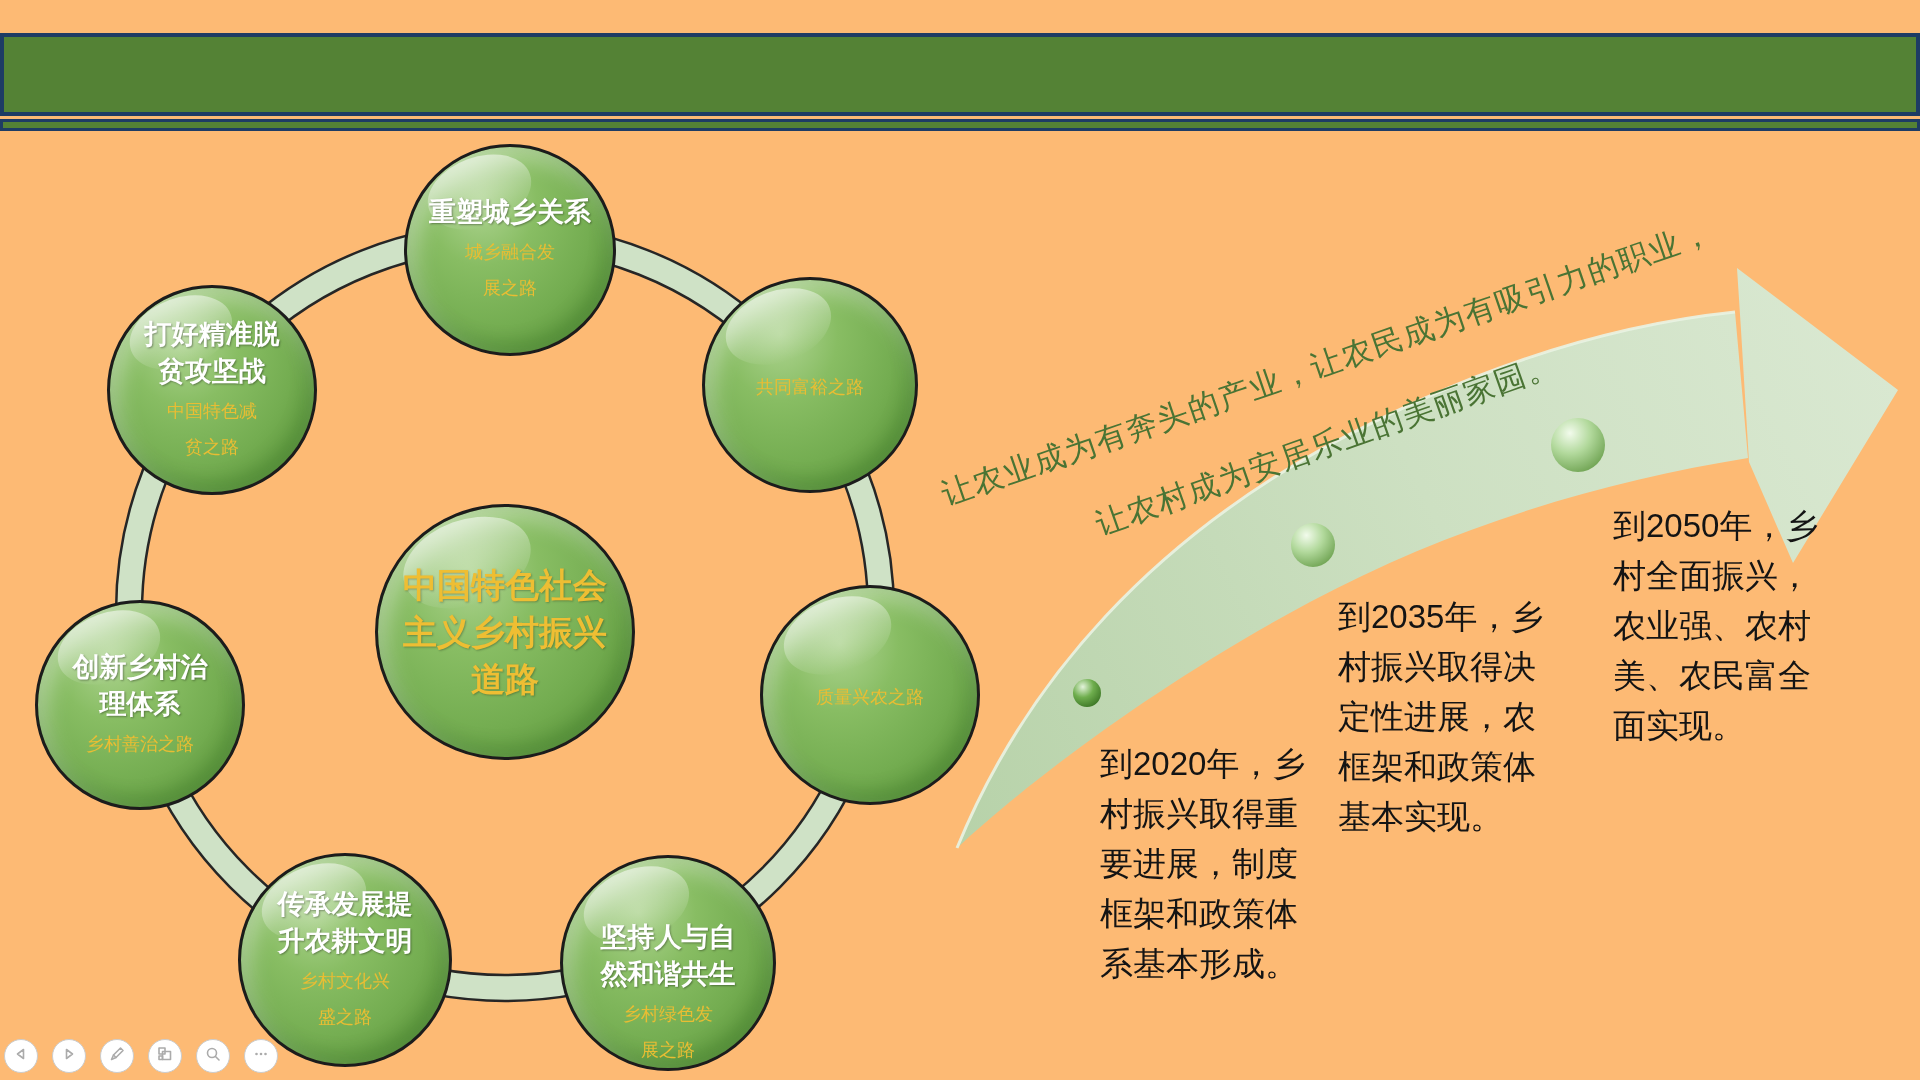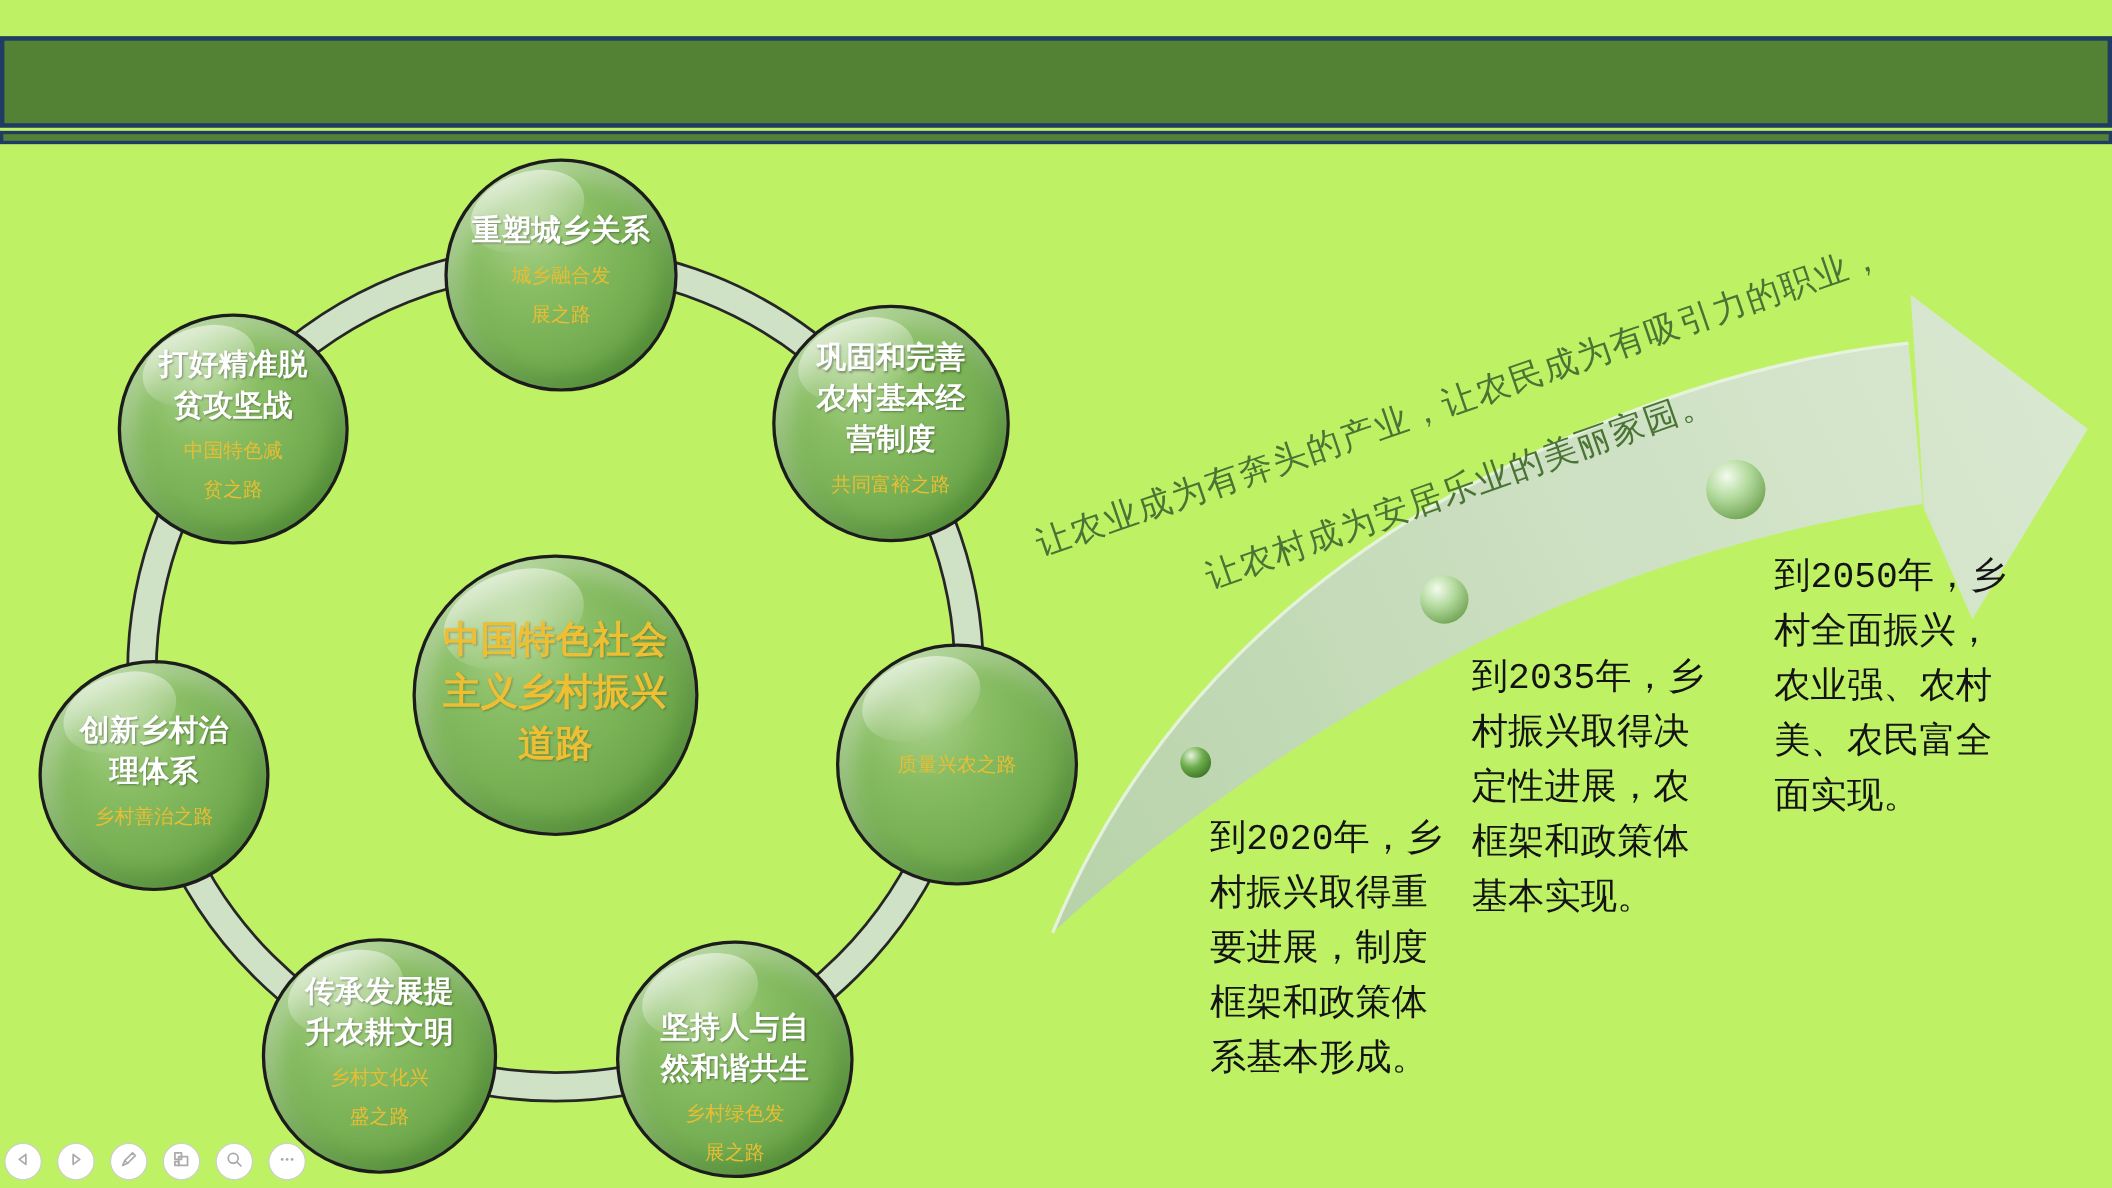--- a/index.html
+++ b/index.html
@@ -1,17 +1,17 @@
 <!DOCTYPE html>
 <html><head>
 <meta charset="utf-8">
 <style>
   html,body{margin:0;padding:0;background:#ffffff;}
-  .slide{position:relative;width:1920px;height:1080px;overflow:hidden;background:#bef264;
-         font-family:Liberation Mono, monospace;}
+  .slide{position:relative;width:1920px;height:1080px;overflow:hidden;background:#fdba74;
+         font-family:Liberation Sans, sans-serif;}
 
   
   .bar-main{position:absolute;left:0;top:33px;width:1920px;height:83px;
             background:#548235;border:4px solid #1e3c64;box-sizing:border-box;}
   .bar-stripe{position:absolute;left:0;top:119px;width:1920px;height:12px;
             background:#548235;border:3px solid #1e3c64;box-sizing:border-box;}
 
   
   .gfx{position:absolute;left:0;top:0;width:1920px;height:1080px;}
 
@@ -110,23 +110,20 @@
     <div class="s">城乡融合发
 展之路</div>
   </div>
   <div class="c c-top-left">
     <div class="t">打好精准脱
 贫攻坚战</div>
     <div class="s">中国特色减
 贫之路</div>
   </div>
   <div class="c c-top-right">
-    <div class="t">巩固和完善
-农村基本经
-营制度</div>
     <div class="s">共同富裕之路</div>
   </div>
   <div class="c c-left">
     <div class="t">创新乡村治
 理体系</div>
     <div class="s">乡村善治之路</div>
   </div>
   <div class="c c-right">
     <div class="s">质量兴农之路</div>
   </div>

